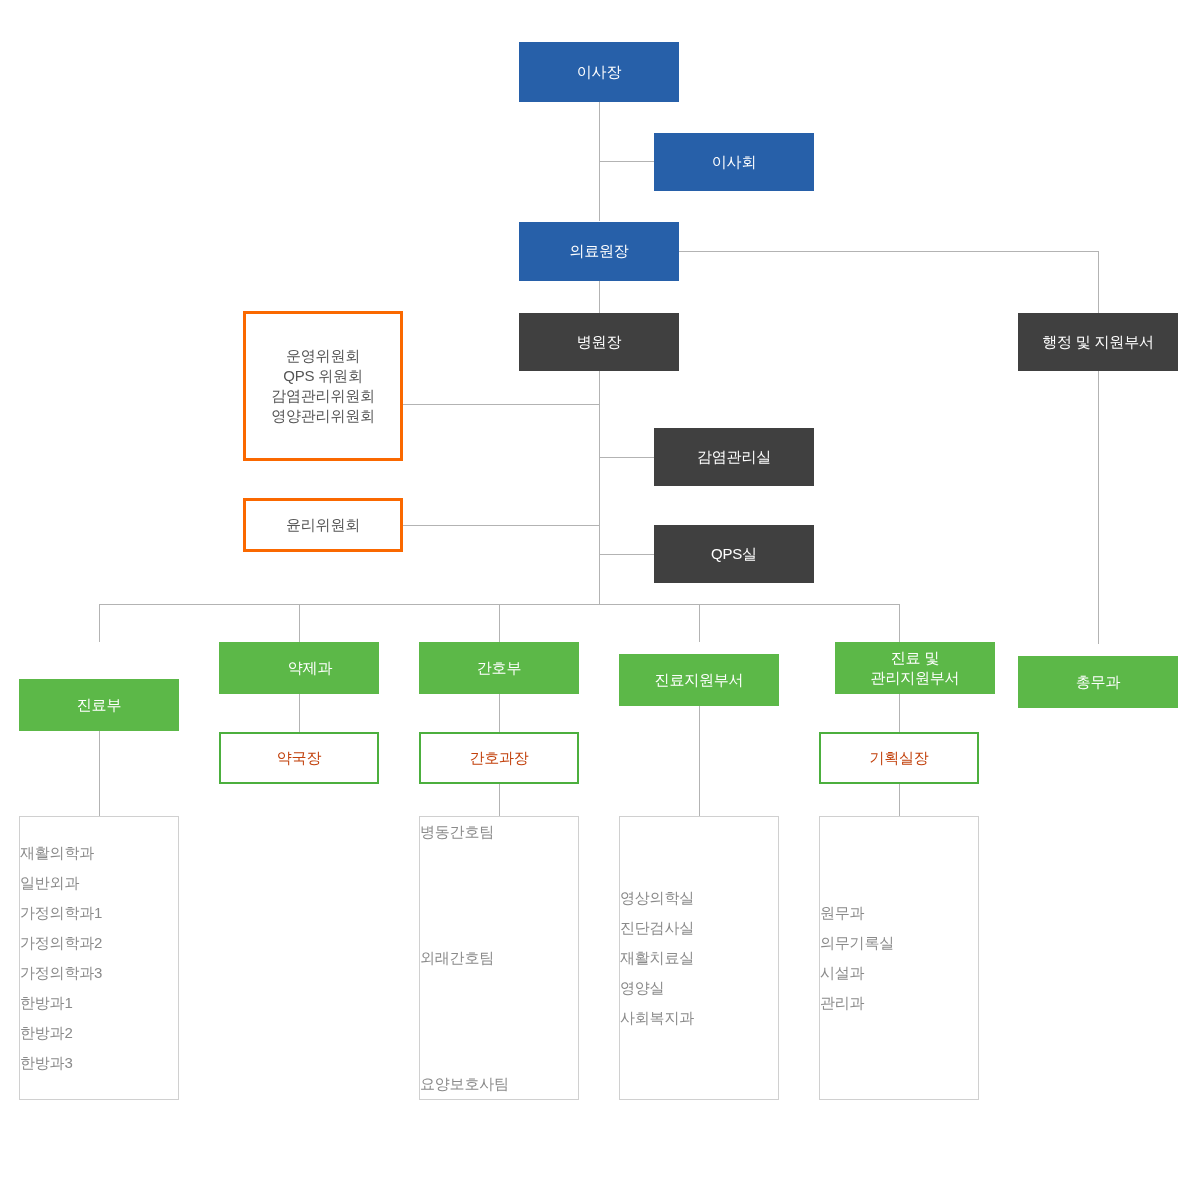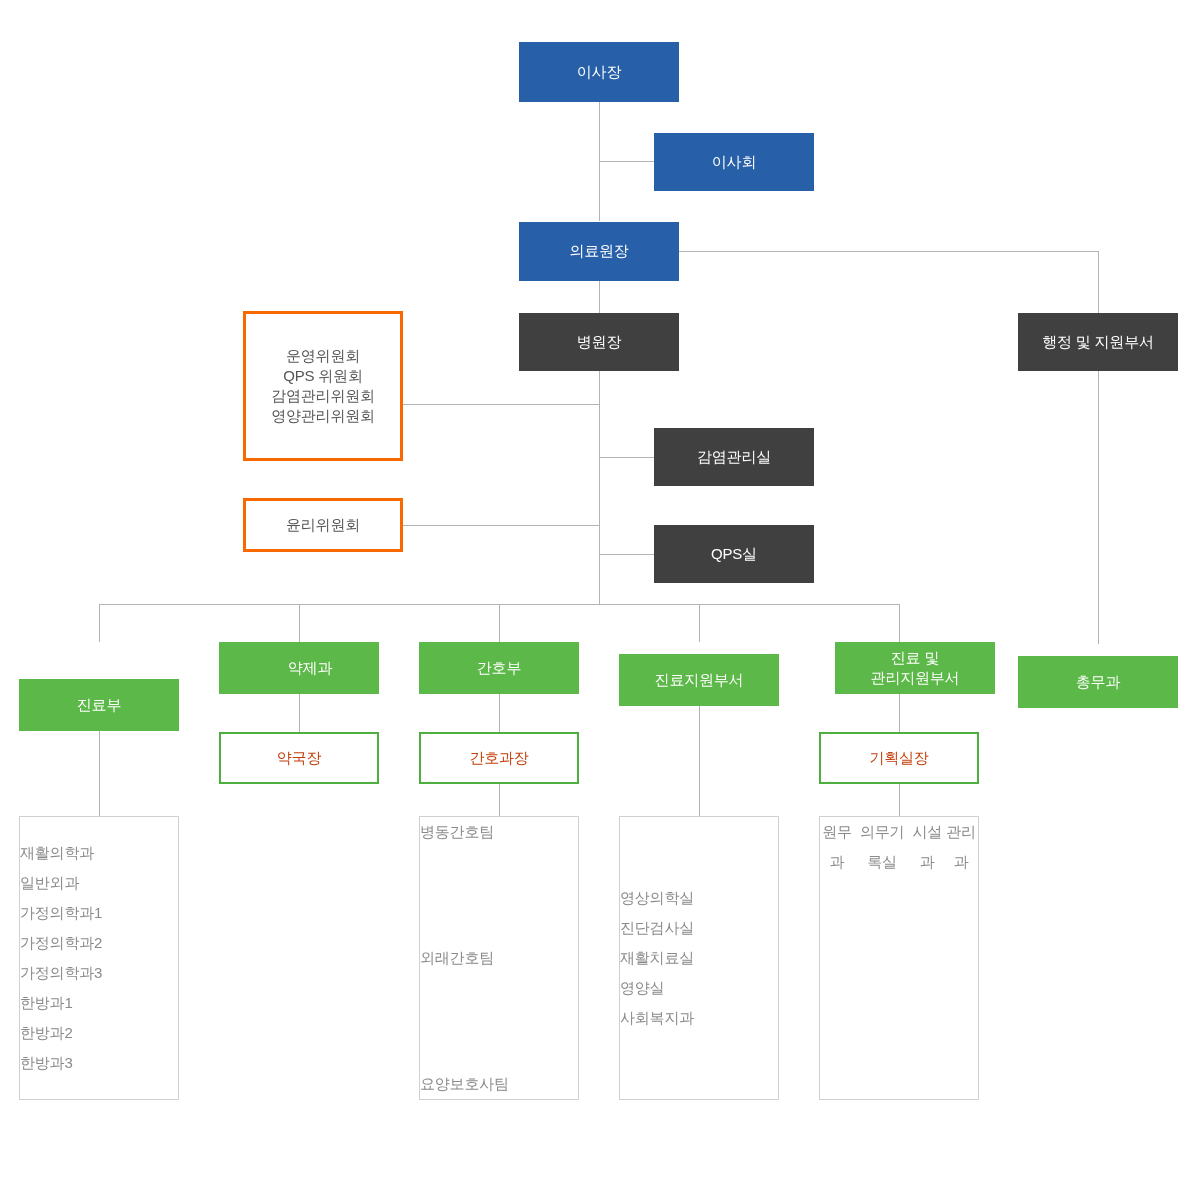--- a/index.html
+++ b/index.html
@@ -133,15 +133,15 @@
 관리지원부서</div>
   <div class="node green" style="left:1018px; top:656px; width:160px; height:52px;">총무과</div>
 
   <div class="node outline-green" style="left:219px; top:732px; width:160px; height:52px;">약국장</div>
   <div class="node outline-green" style="left:419px; top:732px; width:160px; height:52px;">간호과장</div>
   <div class="node outline-green" style="left:819px; top:732px; width:160px; height:52px;">기획실장</div>
 
   <div class="node outline-grey" style="left:19px; top:816px; width:160px; height:284px; flex-direction:column;"><div>재활의학과</div><div>일반외과</div><div>가정의학과1</div><div>가정의학과2</div><div>가정의학과3</div><div>한방과1</div><div>한방과2</div><div>한방과3</div></div>
   <div class="node outline-grey" style="left:419px; top:816px; width:160px; height:284px; flex-direction:column;justify-content:space-between;"><div>병동간호팀</div><div>외래간호팀</div><div>요양보호사팀</div></div>
   <div class="node outline-grey" style="left:619px; top:816px; width:160px; height:284px; flex-direction:column;"><div>영상의학실</div><div>진단검사실</div><div>재활치료실</div><div>영양실</div><div>사회복지과</div></div>
-  <div class="node outline-grey" style="left:819px; top:816px; width:160px; height:284px; flex-direction:row;"><div>원무과</div><div>의무기록실</div><div>시설과</div><div>관리과</div></div>
+  <div class="node outline-grey" style="left:819px; top:816px; width:160px; height:284px; flex-direction:column;"><div>원무과</div><div>의무기록실</div><div>시설과</div><div>관리과</div></div>
 
 </div>
 
 </body></html>

